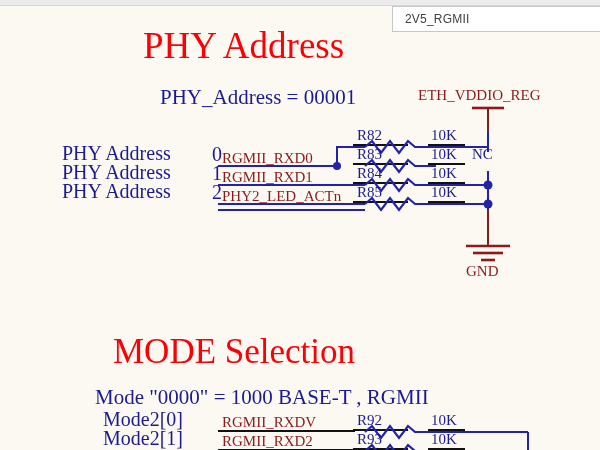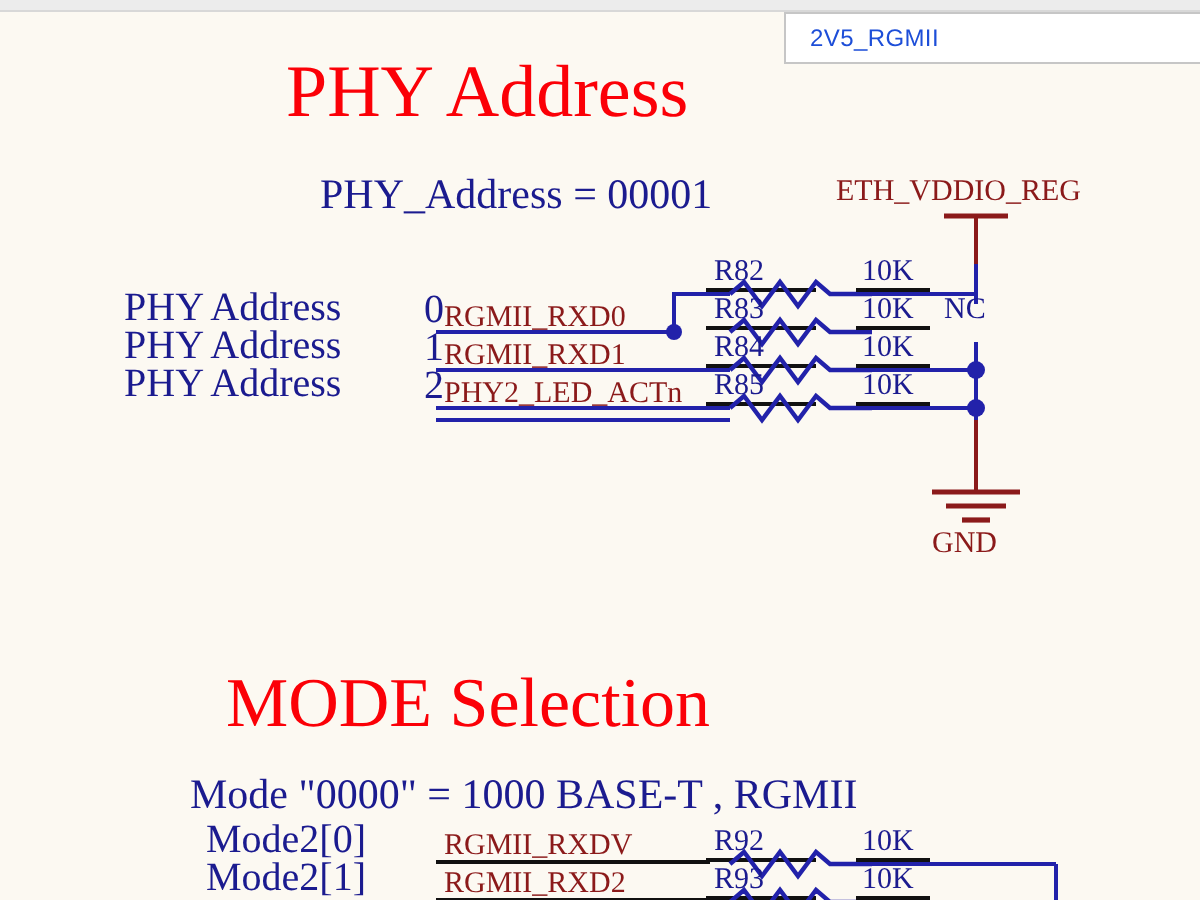--- a/index.html
+++ b/index.html
@@ -9,21 +9,21 @@
     font-family:"Liberation Serif",serif;
   }
   .canvas{position:absolute;inset:0;}
   .topstrip{position:absolute;left:0;top:0;width:600px;height:5px;background:#ececec;border-bottom:1px solid #d8d8d8;}
   .netbox{
     position:absolute;left:392px;top:6px;width:215px;height:26px;
     background:#ffffff;border:1px solid #c6c6c6;box-sizing:border-box;
   }
   .netbox span{
     position:absolute;left:12px;top:5px;
-    font-family:"Liberation Sans",sans-serif;font-size:12px;color:#1d4ed8;
+    font-family:"Liberation Sans",sans-serif;font-size:12px;color:#404040;
     letter-spacing:.2px;
   }
   svg.sheet{position:absolute;left:0;top:0;width:600px;height:450px;}
   .t{font-family:"Liberation Serif",serif;}
   .title-red{fill:#fb0007;font-size:37px;}
   .title-red2{fill:#fb0007;font-size:35px;}
   .blue-lg{fill:#1b1b8f;font-size:21px;}
   .blue-md{fill:#1b1b8f;font-size:20px;}
   .blue-sm{fill:#1b1b8f;font-size:15px;}
   .blue-num{fill:#1b1b8f;font-size:20px;}

